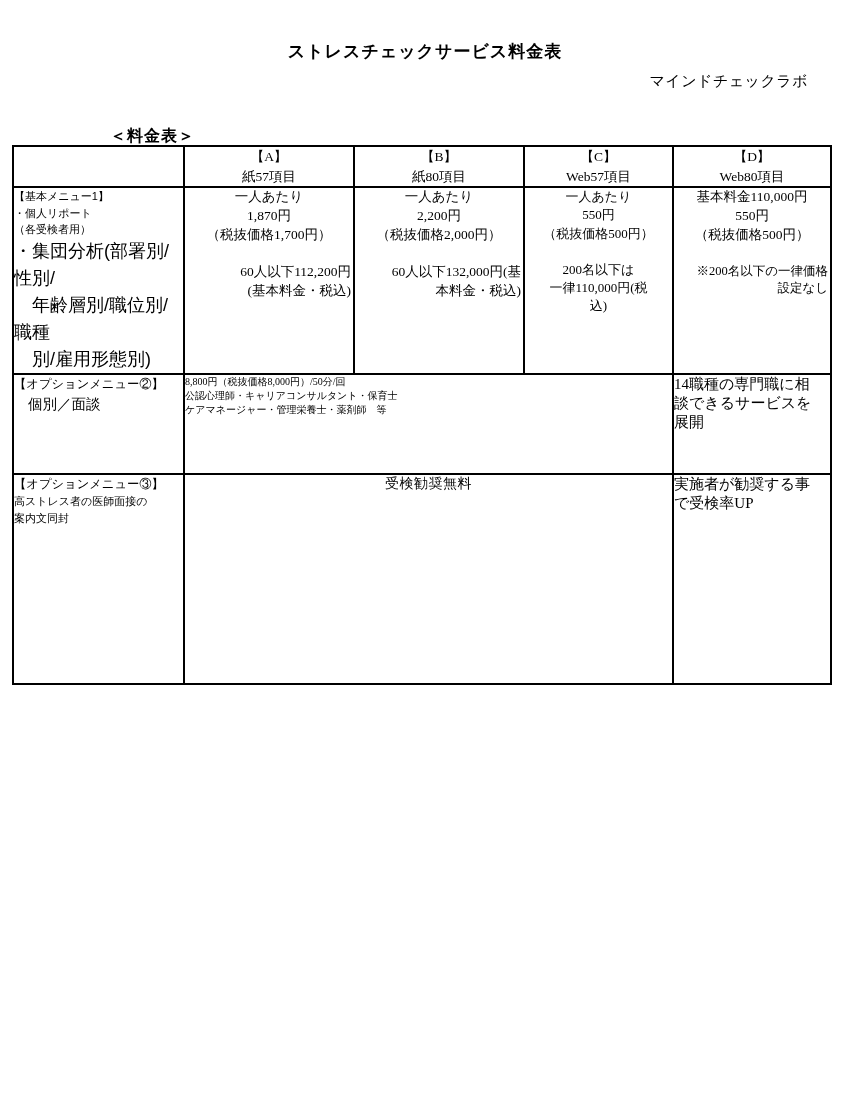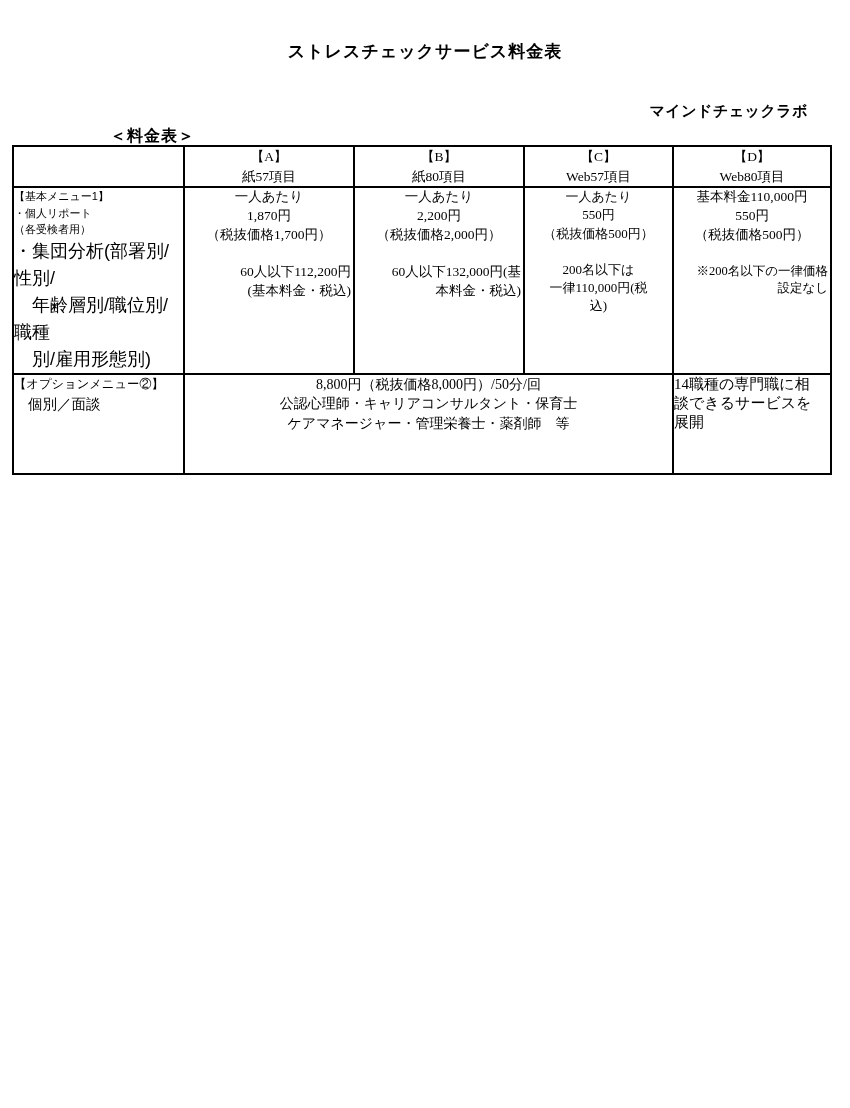--- a/index.html
+++ b/index.html
@@ -9,22 +9,22 @@
     color:#000;
     -webkit-font-smoothing:antialiased;
   }
   .page { position:relative; width:836px; height:1108px; background:#fff; overflow:hidden; }
 
   .doc-title {
     position:absolute; top:40px; left:0; width:850px;
     text-align:center; font-size:17px; font-weight:bold; letter-spacing:1px;
   }
   .company {
-    position:absolute; top:102px; right:28px;
-    font-size:15px; letter-spacing:0.5px;font-weight:bold;
+    position:absolute; top:72px; right:28px;
+    font-size:15px; letter-spacing:0.5px;
   }
   .caption {
     position:absolute; top:126px; left:110px;
     font-size:16px; font-weight:bold; letter-spacing:1px;
   }
 
   table.price {
     position:absolute; top:145px; left:12px;
     width:818px; border-collapse:collapse; table-layout:fixed;
   }
@@ -63,21 +63,21 @@
     font-family:"Liberation Serif", serif;
     font-size:13.5px; line-height:1.4;
     text-align:center; padding-top:15px;
   }
   td.cell.sm { font-size:13px; }
   .note  { margin-top:18px; text-align:right; padding:0 2px 0 4px; }
   .note.center { text-align:center; padding:0; }
 
   
   td.m2 { text-align:center; padding-top:21px; font-size:16px; letter-spacing:1px; }
-  td.m3 { text-align:center; padding-top:17px; font-size:14px; line-height:1.4;
+  td.m3 { padding-top:17px; font-size:10px; line-height:1.4;
           font-family:"Liberation Serif", serif; }
   td.m4 { text-align:center; padding-top:26px; font-size:14px; letter-spacing:0.5px; }
   td.m5 { text-align:center; padding-top:26px; font-size:14px;
           font-family:"Liberation Serif", serif; padding-right:105px; }
 
   
   td.d-sans  { font-size:15px; line-height:1.22; padding:3px 0 0 3px; }
   td.d-serif { font-family:"Liberation Serif", serif; font-size:15px; line-height:1.27;
                padding:3px 0 0 3px; }
 </style>
@@ -167,17 +167,29 @@
         <div class="lbl-name">個別／面談</div>
       </td>
       <td class="m3 ws" colspan="3">8,800円（税抜価格8,000円）/50分/回
 公認心理師・キャリアコンサルタント・保育士
 ケアマネージャー・管理栄養士・薬剤師　等</td>
       <td class="d-serif ws">14職種の専門職に相
 談できるサービスを
 展開</td>
     </tr>
 
+    <tr class="rh4">
+      <td class="lbl">
+        <div class="lbl-title">【オプションメニュー③】</div>
+        <div class="lbl-body ws">高ストレス者の医師面接の
+案内文同封</div>
+      </td>
+      <td class="m4" colspan="3">
+        <span>受検勧奨無料</span>
+      </td>
+      <td class="d-serif ws">実施者が勧奨する事
+で受検率UP</td>
+    </tr>
 
   </tbody>
     </table>
 
 </div>
 
 </body></html>

